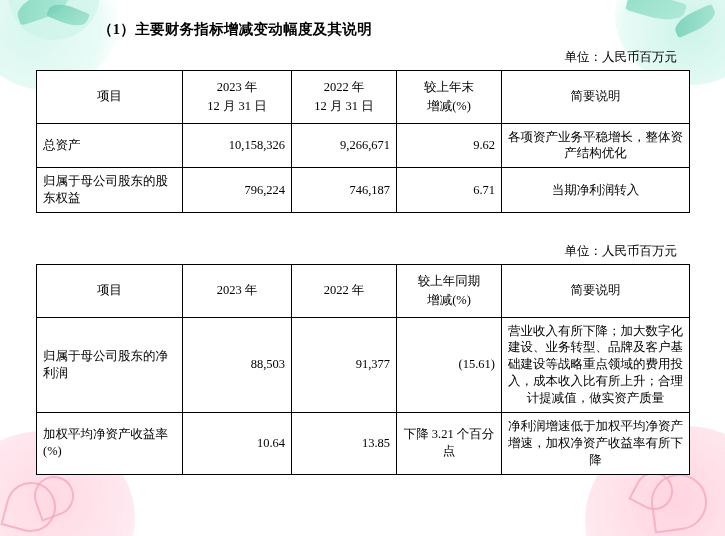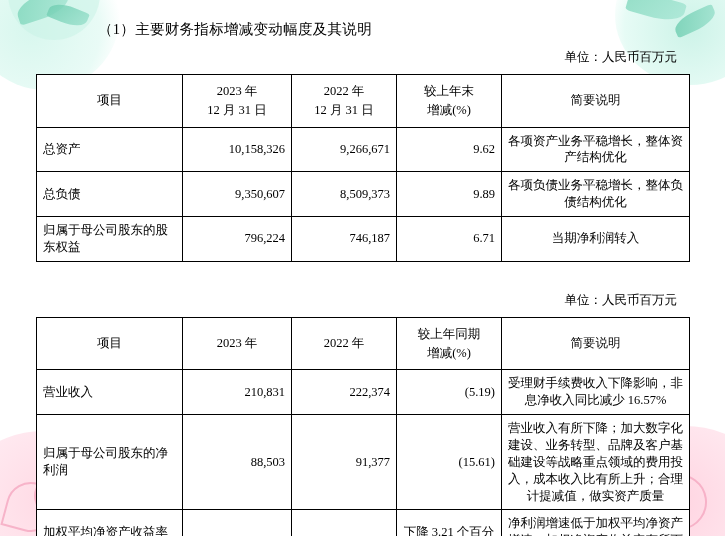--- a/index.html
+++ b/index.html
@@ -109,21 +109,21 @@
 
   
   .page {
     position: relative;
     z-index: 2;
     padding: 16px 36px 0 36px;
     box-sizing: border-box;
   }
   .section-title {
     font-size: 14.5px;
-    font-weight: normal;
+    font-weight: bold;
     letter-spacing: .3px;
     margin: 4px 0 0 62px;
     white-space: nowrap;
   }
   .unit-line {
     text-align: right;
     font-size: 12.5px;
     margin: 10px 12px 4px 0;
     font-family: Liberation Serif, serif;
   }
@@ -144,21 +144,21 @@
   table.fin thead th {
     text-align: center;
     font-weight: normal;
     padding: 7px 4px;
     line-height: 1.5;
   }
   .c-item   { text-align: left; padding-left: 8px; }
   .c-num    { text-align: right; padding-right: 12px; }
   .c-desc   { text-align: center; padding-left: 8px; }
   .th-2line { white-space: pre-line; }
-  .tbl-wrap { margin-top: 8px; }
+  .tbl-wrap { margin-top: 0; }
   .gap { height: 20px; }
 </style>
 </head>
 <body>
 
 <div class="deco deco-tl"></div>
 <div class="deco deco-tl2"></div>
 <div class="deco leaf leaf-a"></div>
 <div class="deco leaf leaf-b"></div>
 <div class="deco deco-tr"></div>
@@ -200,27 +200,20 @@
       </thead>
       <tbody>
         <tr>
           <td class="c-item">总资产</td>
           <td class="c-num">10,158,326</td>
           <td class="c-num">9,266,671</td>
           <td class="c-num">9.62</td>
           <td class="c-desc">各项资产业务平稳增长，整体资产结构优化</td>
         </tr>
         <tr>
-          <td class="c-item">总负债</td>
-          <td class="c-num">9,350,607</td>
-          <td class="c-num">8,509,373</td>
-          <td class="c-num">9.89</td>
-          <td class="c-desc">各项负债业务平稳增长，整体负债结构优化</td>
-        </tr>
-        <tr>
           <td class="c-item">归属于母公司股东的股东权益</td>
           <td class="c-num">796,224</td>
           <td class="c-num">746,187</td>
           <td class="c-num">6.71</td>
           <td class="c-desc">当期净利润转入</td>
         </tr>
       </tbody>
     </table>
   </div>
 
@@ -242,27 +235,20 @@
           <th class="th-2line">项目</th>
           <th class="th-2line">2023 年</th>
           <th class="th-2line">2022 年</th>
           <th class="th-2line">较上年同期
 增减(%)</th>
           <th class="th-2line">简要说明</th>
         </tr>
       </thead>
       <tbody>
         <tr>
-          <td class="c-item">营业收入</td>
-          <td class="c-num">210,831</td>
-          <td class="c-num">222,374</td>
-          <td class="c-num">(5.19)</td>
-          <td class="c-desc">受理财手续费收入下降影响，非息净收入同比减少 16.57%</td>
-        </tr>
-        <tr>
           <td class="c-item">归属于母公司股东的净利润</td>
           <td class="c-num">88,503</td>
           <td class="c-num">91,377</td>
           <td class="c-num">(15.61)</td>
           <td class="c-desc">营业收入有所下降；加大数字化建设、业务转型、品牌及客户基础建设等战略重点领域的费用投入，成本收入比有所上升；合理计提减值，做实资产质量</td>
         </tr>
         <tr>
           <td class="c-item">加权平均净资产收益率(%)</td>
           <td class="c-num">10.64</td>
           <td class="c-num">13.85</td>

